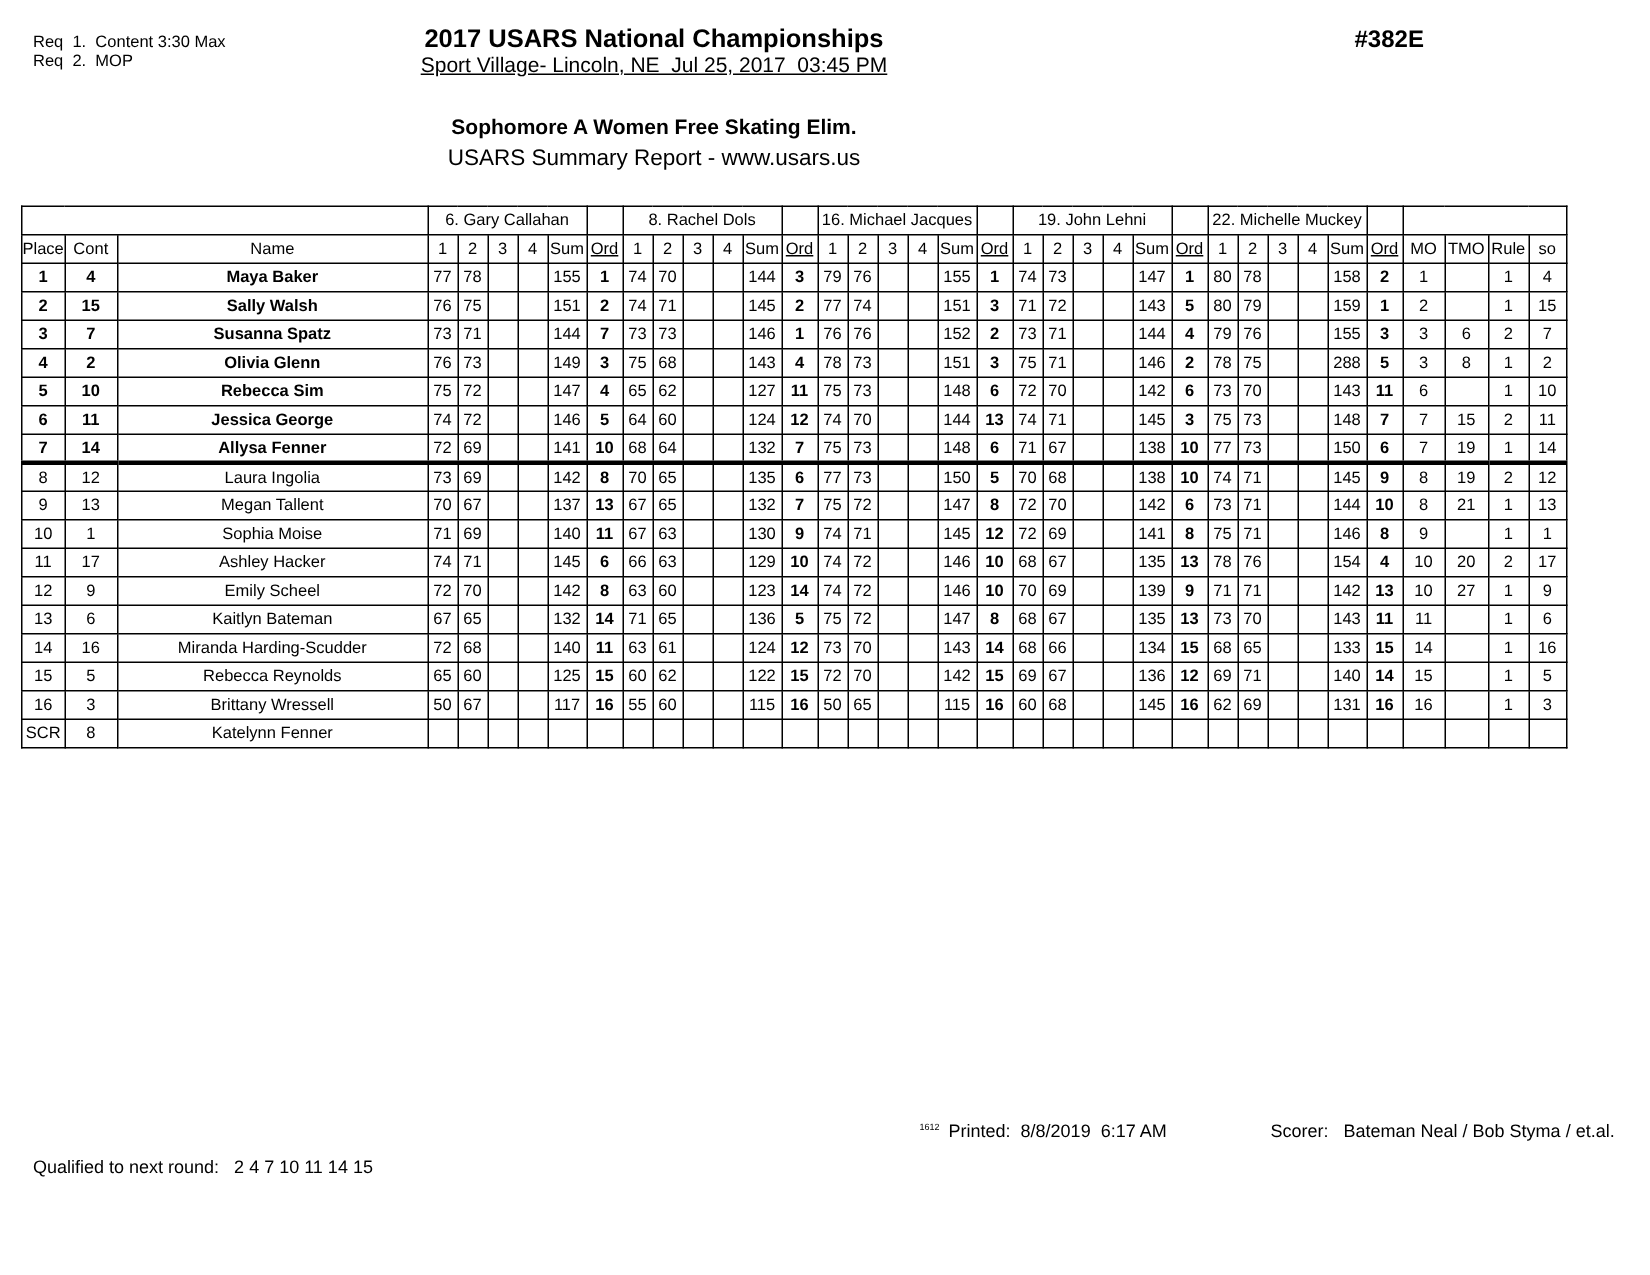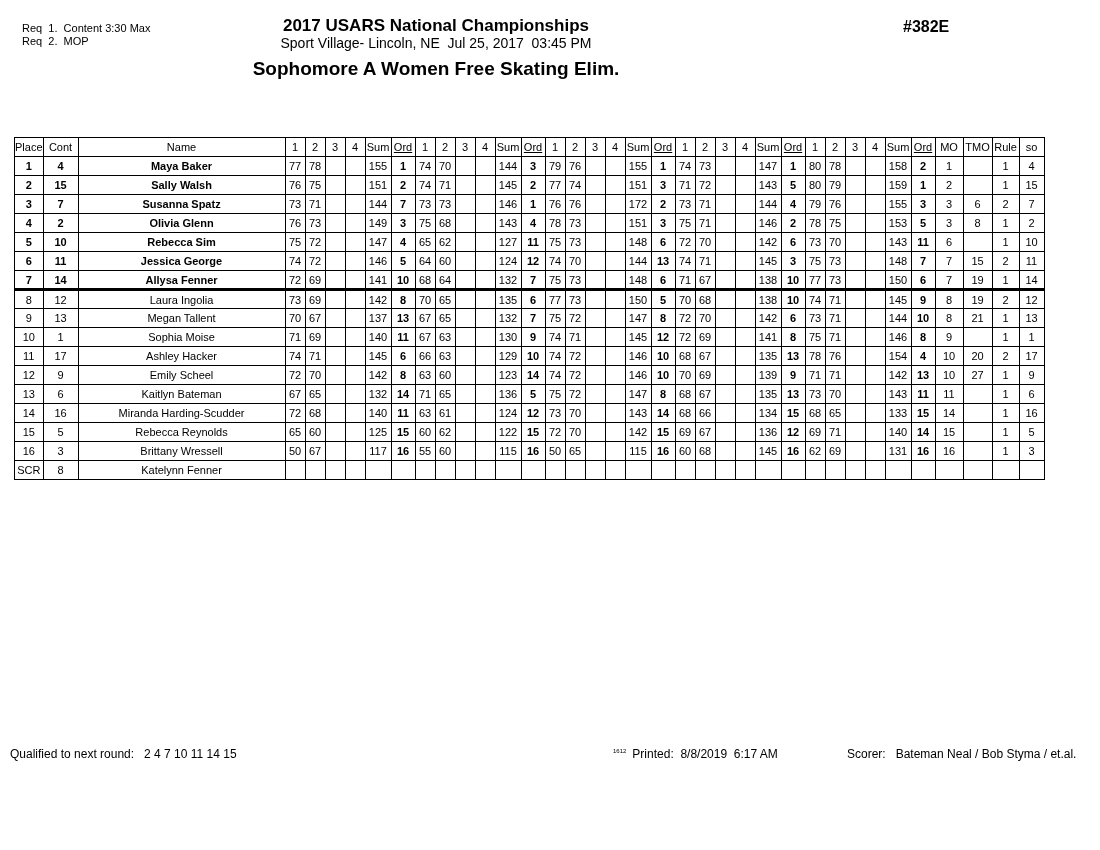--- a/index.html
+++ b/index.html
@@ -5,59 +5,60 @@
   * { margin:0; padding:0; box-sizing:border-box; }
   html,body { background:#fff; }
   .page {
     position:relative; width:1100px; height:850px; background:#ffffff;
     font-family:"Liberation Sans", sans-serif; color:#000;
   }
   .req-block { position:absolute; left:22px; top:22px; font-size:11px; line-height:13px; white-space:pre; }
   .doc-number { position:absolute; left:903px; top:18px; font-size:16px; font-weight:bold; }
   .header-block { position:absolute; left:0; top:16px; width:872px; text-align:center; }
   .title-line   { font-size:17px; font-weight:bold; line-height:19px; white-space:pre; }
-  .venue-line   { font-size:14px; line-height:17px; white-space:pre; }
-  .event-line   { font-size:19px; font-weight:bold; line-height:24px; margin-top:5px; white-space:pre; }
+  .venue-line   { font-size:14px; line-height:17px; white-space:pre;text-decoration:underline; }
+  .event-line   { font-size:14px; font-weight:bold; line-height:24px; margin-top:20px; white-space:pre; }
   .report-line  { font-size:15px; line-height:20px; white-space:pre; }
 
   table.results { position:absolute; left:14px; top:137px; border-collapse:collapse; table-layout:fixed; }
   table.results td {
     border:1px solid #000; height:19px; font-size:11px; text-align:center;
     padding:0; overflow:hidden; white-space:nowrap;
   }
   table.results tr { height:19px; }
   td.blank { border:none; }
   td.judgebox { text-align:left; padding-left:3px; white-space:pre; }
   td.gap { border:none; }
   td.namecol { text-align:left; padding-left:4px; }
   td.sumcol { text-align:right; padding-right:3px; }
   td.ordcol { border-left:3px solid #000; border-right:3px solid #000; font-weight:bold; }
   td.ordhead { border-left:3px solid #000; border-right:3px solid #000; font-weight:normal;text-decoration:underline; }
   tr.q td.placecol, tr.q td.contcol, tr.q td.namecol { font-weight:bold; }
   tr.cut td { border-bottom:3px solid #000; }
 
   .footer-item { position:absolute; top:747px; font-size:12px; white-space:pre; }
-  .f-qualified { left:10px; }
+  .f-qualified { left:22px;margin-top:24px; }
   .f-printed { left:613px; }
   .f-scorer { left:847px; }
   .tiny-sup { font-size:6px; vertical-align:super; letter-spacing:0px; margin-right:6px; }
 </style>
 </head>
 <body>
 
 <div class="page">
 
   <div class="req-block">Req  1.  Content 3:30 Max
 Req  2.  MOP</div>
   <div class="doc-number">#382E</div>
 
   <div class="header-block">
     <div class="title-line">2017 USARS National Championships</div>
     <div class="venue-line">Sport Village- Lincoln, NE  Jul 25, 2017  03:45 PM</div>
     <div class="event-line">Sophomore A Women Free Skating Elim.</div>
+    <div class="report-line">USARS Summary Report - www.usars.us</div>
   </div>
 
   <table class="results">
     <colgroup>
       <col style="width:26px">
         <col style="width:35px">
         <col style="width:207px">
       <col style="width:20px">
         <col style="width:20px">
         <col style="width:20px">
@@ -88,20 +89,34 @@
         <col style="width:20px">
         <col style="width:26px">
         <col style="width:24px">
       <col style="width:28px">
         <col style="width:29px">
         <col style="width:27px">
         <col style="width:25px">
     </colgroup>
     <tbody>
         <tr>
+          <td class="blank" colspan="3"></td>
+          <td class="judgebox" colspan="5">6.  Gary Callahan</td>
+          <td class="gap"></td>
+          <td class="judgebox" colspan="5">8.  Rachel Dols</td>
+          <td class="gap"></td>
+          <td class="judgebox" colspan="5">16.  Michael Jacques</td>
+          <td class="gap"></td>
+          <td class="judgebox" colspan="5">19.  John Lehni</td>
+          <td class="gap"></td>
+          <td class="judgebox" colspan="5">22.  Michelle Muckey</td>
+          <td class="gap"></td>
+          <td class="blank" colspan="4"></td>
+        </tr>
+        <tr>
           <td class="placecol">Place</td>
           <td class="contcol">Cont</td>
           <td class="namecol">Name</td>
           <td>1</td>
           <td>2</td>
           <td>3</td>
           <td>4</td>
           <td>Sum</td>
           <td class="ordhead">Ord</td>
           <td>1</td>
@@ -224,21 +239,21 @@
           <td>73</td>
           <td>73</td>
           <td></td>
           <td></td>
           <td class="sumcol">146</td>
           <td class="ordcol">1</td>
           <td>76</td>
           <td>76</td>
           <td></td>
           <td></td>
-          <td class="sumcol">172</td>
+          <td class="sumcol">152</td>
           <td class="ordcol">2</td>
           <td>73</td>
           <td>71</td>
           <td></td>
           <td></td>
           <td class="sumcol">144</td>
           <td class="ordcol">4</td>
           <td>79</td>
           <td>76</td>
           <td></td>
@@ -275,21 +290,21 @@
           <td>75</td>
           <td>71</td>
           <td></td>
           <td></td>
           <td class="sumcol">146</td>
           <td class="ordcol">2</td>
           <td>78</td>
           <td>75</td>
           <td></td>
           <td></td>
-          <td class="sumcol">153</td>
+          <td class="sumcol">288</td>
           <td class="ordcol">5</td>
           <td>3</td>
           <td>8</td>
           <td>1</td>
           <td>2</td>
         </tr>
         <tr class="q">
           <td class="placecol">5</td>
           <td class="contcol">10</td>
           <td class="namecol">Rebecca Sim</td>

